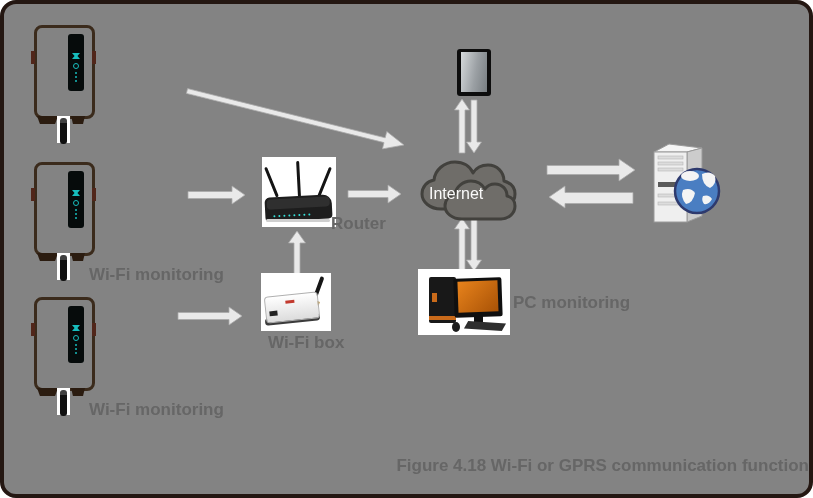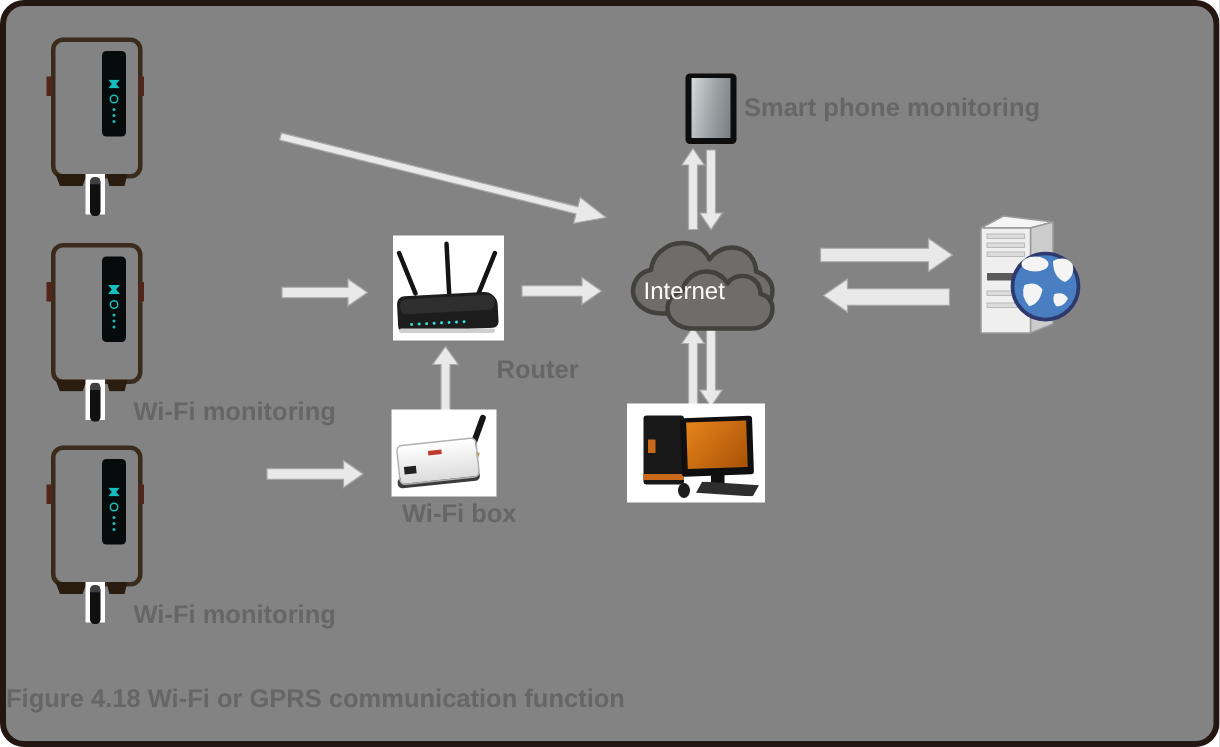--- a/index.html
+++ b/index.html
@@ -6,21 +6,21 @@
   #canvas{
     position:relative;width:805px;height:490px;
     background:#838383;border:4px solid #241712;border-radius:16px;
     overflow:hidden;font-family:"Liberation Sans",sans-serif;
   }
   .lbl{
     position:absolute;color:#666666;font-weight:bold;font-size:17px;
     white-space:nowrap;letter-spacing:0;
   }
   #caption{
-    position:absolute;left:0;top:452px;width:100%;text-align:left;
+    position:absolute;left:0;top:452px;width:100%;text-align:right;
     color:#666666;font-weight:bold;font-size:17px;
   }
   
   #arrows{position:absolute;left:0;top:0;width:813px;height:498px;}
   #arrows polygon{fill:#e9e9e9;stroke:#a9a9a9;stroke-width:0.8;}
   
   .inverter{position:absolute;width:72px;height:126px;}
   .inv-body{position:absolute;left:4px;top:4px;width:55px;height:88px;
     border:3px solid #3b2b1c;border-radius:8px;}
   .inv-tab{position:absolute;width:4px;height:13px;background:#51261a;top:30px;}
@@ -166,37 +166,36 @@
       <div class="router-led" style="left:13px"></div>
       <div class="router-led" style="left:18px"></div>
       <div class="router-led" style="left:23px"></div>
       <div class="router-led" style="left:28px"></div>
       <div class="router-led" style="left:33px"></div>
       <div class="router-led" style="left:38px"></div>
       <div class="router-led" style="left:43px"></div>
     </div>
     <div class="router-base"></div>
   </div>
-  <div class="lbl" style="left:327px;top:233px">Router</div>
+  <div class="lbl" style="left:327px;top:210px">Router</div>
 
   <div id="wifibox">
     <div class="wb-antenna"></div>
     <div class="wb-gold"></div>
     <div class="wb-under"></div>
     <div class="wb-body">
       <div class="wb-red"></div>
       <div class="wb-port"></div>
     </div>
   </div>
   <div class="lbl" style="left:264px;top:329px">Wi-Fi box</div>
 
   <div id="phone">
     <div class="phone-screen"></div>
   </div>
-  <div class="lbl" style="left:492px;top:58px">Smart phone monitoring</div>
 
   <svg style="position:absolute;left:410px;top:145px" width="110" height="75" viewBox="0 0 110 75">
     <path d="M27,60 C16,60 8,53 8,45 C8,38 13,32 20,31 C21,21 30,13 41,13 C49,13 56,17 59,24 C62,19 68,16 74,16 C83,16 90,23 90,32 C97,34 101,39 101,45 C101,54 93,60 83,60 Z" fill="#6f6d69" stroke="#42413d" stroke-width="3" stroke-linejoin="round"></path>
     <path d="M48,70 C38,70 31,64 31,57 C31,51 35,46 41,45 C42,38 49,32 57,32 C63,32 68,35 71,40 C73,37 77,35 81,35 C88,35 93,40 93,47 C98,48 101,52 101,57 C101,64 95,70 87,70 Z" fill="#6f6d69" stroke="#42413d" stroke-width="3" stroke-linejoin="round"></path>
     <text x="15" y="50" fill="#fafafa" font-family="Liberation Sans, sans-serif" font-size="16">Internet</text>
   </svg>
 
   <svg style="position:absolute;left:643px;top:128px" width="95" height="98" viewBox="0 0 95 98">
     <polygon points="7,20 22,12 55,16 40,20" fill="#f5f5f5" stroke="#9a9a9a"></polygon>
     <polygon points="40,20 55,16 55,84 40,90" fill="#cccccc" stroke="#9a9a9a"></polygon>
@@ -219,16 +218,17 @@
       <div class="pc-tower-logo"></div>
       <div class="pc-tower-stripe"></div>
     </div>
     <div class="pc-monitor">
       <div class="pc-screenface"></div>
     </div>
     <div class="pc-stand"></div>
     <div class="pc-kbd"></div>
     <div class="pc-mouse"></div>
   </div>
+  <div class="lbl" style="left:509px;top:289px">PC monitoring</div>
 
   <div id="caption">Figure 4.18 Wi-Fi or GPRS communication function</div>
 
 </div>
 
 </body></html>

